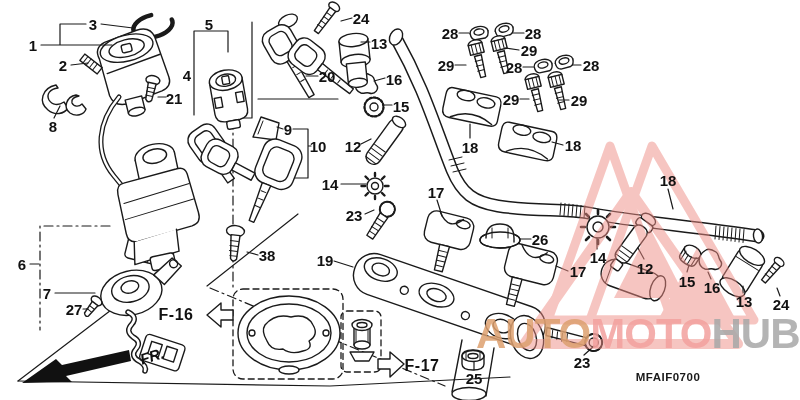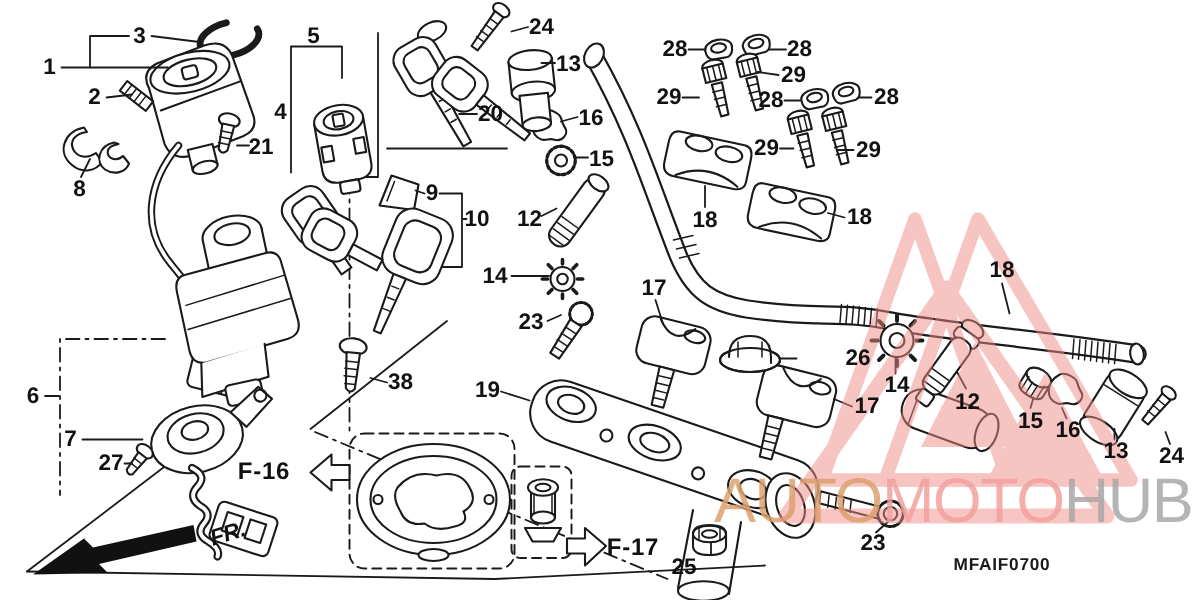--- a/index.html
+++ b/index.html
@@ -8,21 +8,21 @@
   .stage svg{position:absolute;left:0;top:0;}
   .callout-layer{position:absolute;left:0;top:0;width:800px;height:400px;pointer-events:none;}
   .callout{position:absolute;transform:translate(-50%,-50%);font-size:15px;font-weight:bold;
            color:#111;white-space:nowrap;line-height:1;}
   .ref-label{position:absolute;transform:translate(-50%,-50%);font-size:16px;font-weight:bold;
              color:#111;line-height:1;letter-spacing:0.5px;}
   .fr-label{position:absolute;transform:translate(-50%,-50%) rotate(-17deg);font-size:15px;
             font-weight:bold;font-style:italic;color:#111;line-height:1;}
   .code{position:absolute;transform:translate(-50%,-50%);font-size:11.5px;font-weight:bold;
         color:#1a1a1a;letter-spacing:0.5px;line-height:1;}
-  .wm-text{position:absolute;left:476px;top:313px;font-size:42px;font-weight:normal;
+  .wm-text{position:absolute;left:476px;top:313px;font-size:42px;font-weight:bold;
            letter-spacing:-1px;line-height:1;opacity:0.85;pointer-events:none;white-space:nowrap;}
 </style>
 </head>
 <body>
 
 <div class="stage">
 
 <svg width="800" height="400" viewBox="0 0 800 400">
 <g stroke="#1a1a1a" stroke-width="1.4" fill="none" stroke-linecap="round" stroke-linejoin="round">
 
@@ -422,36 +422,36 @@
       <span class="callout" style="left: 318px; top: 146px;">10</span>
       <span class="callout" style="left: 353px; top: 146px;">12</span>
       <span class="callout" style="left: 330px; top: 184px;">14</span>
       <span class="callout" style="left: 354px; top: 215px;">23</span>
       <span class="callout" style="left: 267px; top: 255px;">38</span>
       <span class="callout" style="left: 325px; top: 260px;">19</span>
       <span class="callout" style="left: 22px; top: 264px;">6</span>
       <span class="callout" style="left: 47px; top: 293px;">7</span>
       <span class="callout" style="left: 74px; top: 309px;">27</span>
       <span class="callout" style="left: 436px; top: 192px;">17</span>
-      <span class="callout" style="left: 540px; top: 239px; margin-left: 32px;">26</span>
+      <span class="callout" style="left: 540px; top: 239px;">26</span>
       <span class="callout" style="left: 578px; top: 271px;">17</span>
       <span class="callout" style="left: 470px; top: 147px;">18</span>
       <span class="callout" style="left: 573px; top: 145px;">18</span>
       <span class="callout" style="left: 450px; top: 33px;">28</span>
       <span class="callout" style="left: 533px; top: 33px;">28</span>
       <span class="callout" style="left: 446px; top: 65px;">29</span>
       <span class="callout" style="left: 529px; top: 50px;">29</span>
       <span class="callout" style="left: 514px; top: 67px;">28</span>
       <span class="callout" style="left: 591px; top: 65px;">28</span>
       <span class="callout" style="left: 511px; top: 99px;">29</span>
       <span class="callout" style="left: 579px; top: 100px;">29</span>
       <span class="callout" style="left: 668px; top: 180px;">18</span>
       <span class="callout" style="left: 598px; top: 257px;">14</span>
       <span class="callout" style="left: 645px; top: 268px;">12</span>
       <span class="callout" style="left: 687px; top: 281px;">15</span>
       <span class="callout" style="left: 712px; top: 287px;">16</span>
       <span class="callout" style="left: 744px; top: 301px;">13</span>
       <span class="callout" style="left: 781px; top: 304px;">24</span>
-      <span class="callout" style="left: 456px; top: 378px;">25</span>
+      <span class="callout" style="left: 474px; top: 378px;">25</span>
       <span class="callout" style="left: 582px; top: 362px;">23</span>
     </div>
 
 </div>
 
 </body></html>

